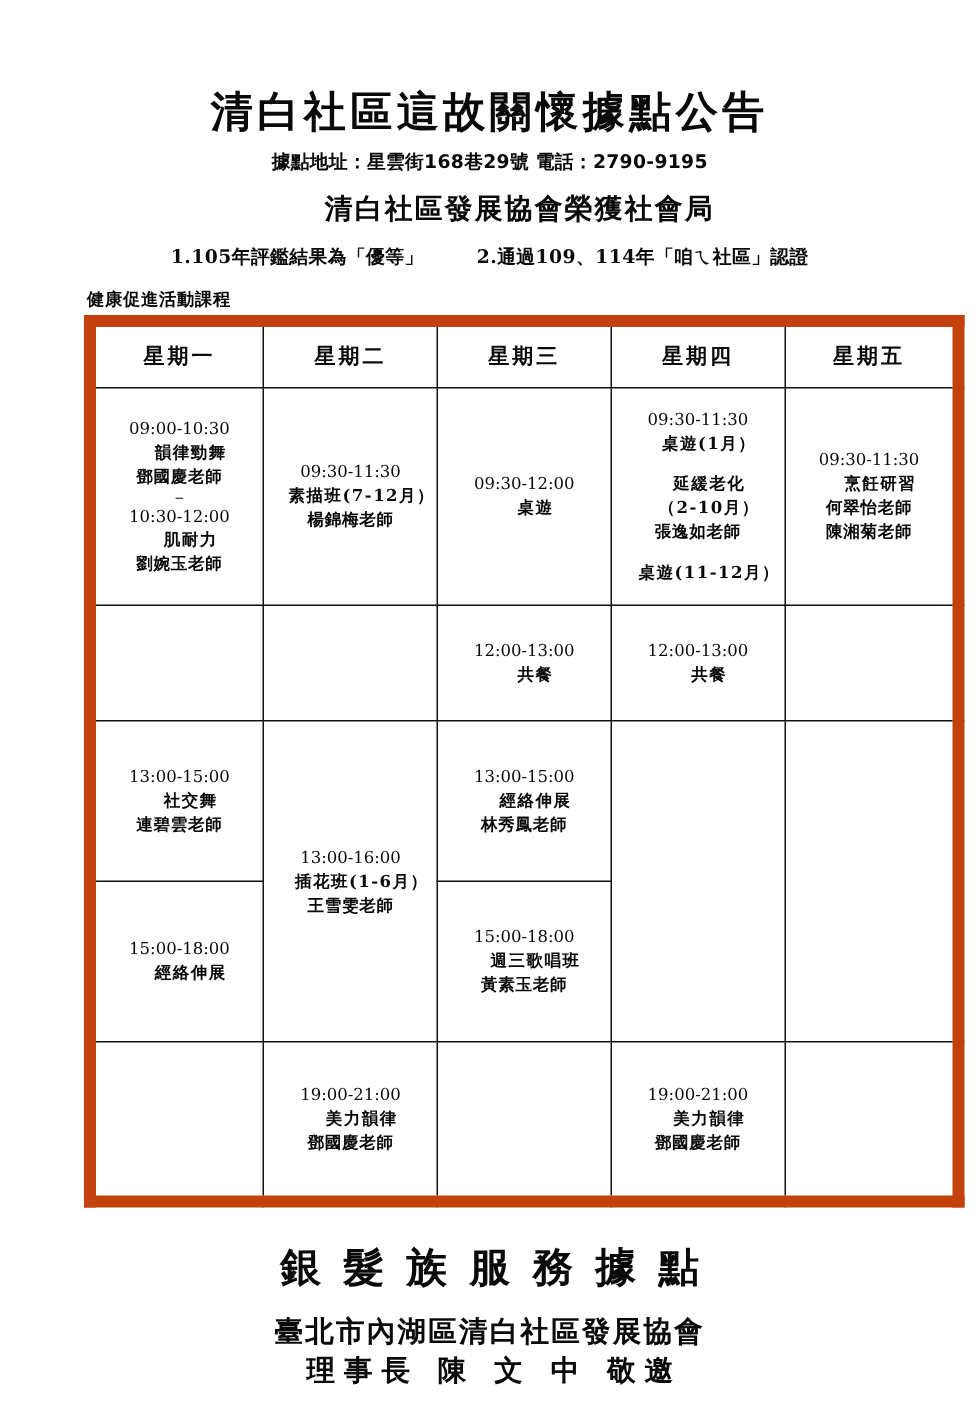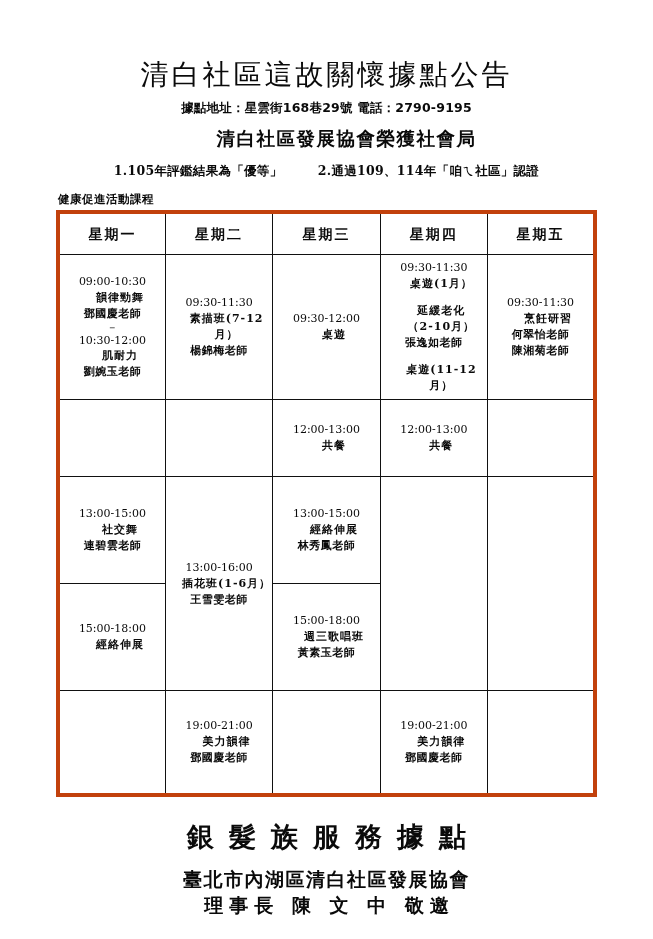--- a/index.html
+++ b/index.html
@@ -20,21 +20,21 @@
     height: 939px;
     box-sizing: border-box;
     padding: 0;
     position: relative;
   }
 
   
   .doc-title {
     text-align: center;
     font-size: 28px;
-    font-weight: normal;
+    font-weight: bold;
     letter-spacing: 3px;
     margin: 58px 0 0 0;
     line-height: 1.18;
     font-family: "DejaVu Serif", "Liberation Serif", serif;
   }
   .addr-line {
     text-align: center;
     font-size: 12.5px;
     font-weight: bold;
     margin-top: 9px;
@@ -67,23 +67,23 @@
     letter-spacing: 0.5px;
   }
 
   
   .schedule-wrap {
     margin: 0 auto;
     width: 541px;
   }
   table.schedule {
     border-collapse: collapse;
-    width: 541px;
+    width: 587px;
     table-layout: fixed;
-    border: 4px solid #c2410c;
+    border: 8px solid #c2410c;
   }
   table.schedule td, table.schedule th {
     border: 1.5px solid #111;
     text-align: center;
     vertical-align: middle;
     padding: 2px 1px;
     font-size: 11px;
     line-height: 1.45;
     font-weight: bold;
     letter-spacing: 0.2px;

